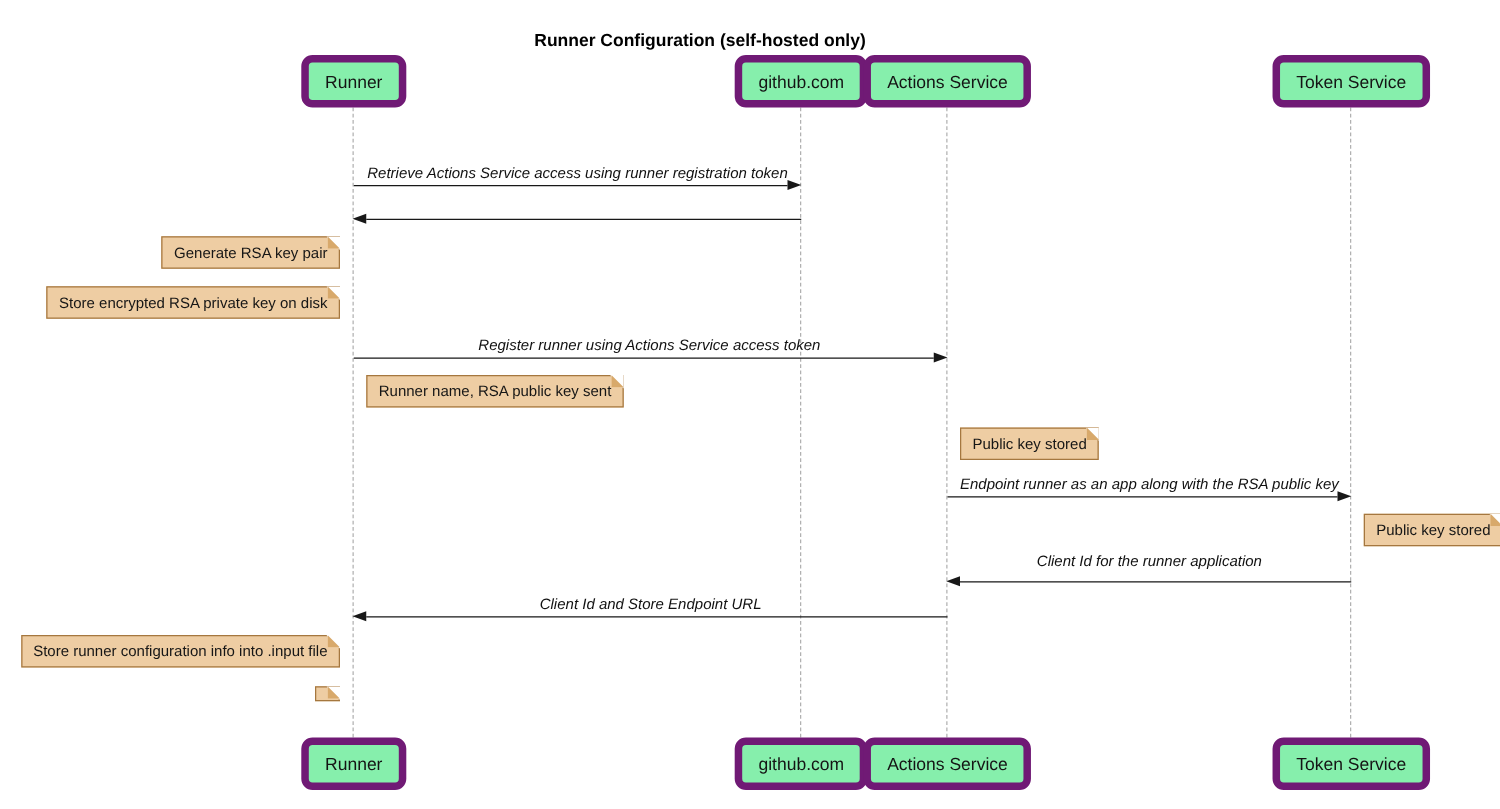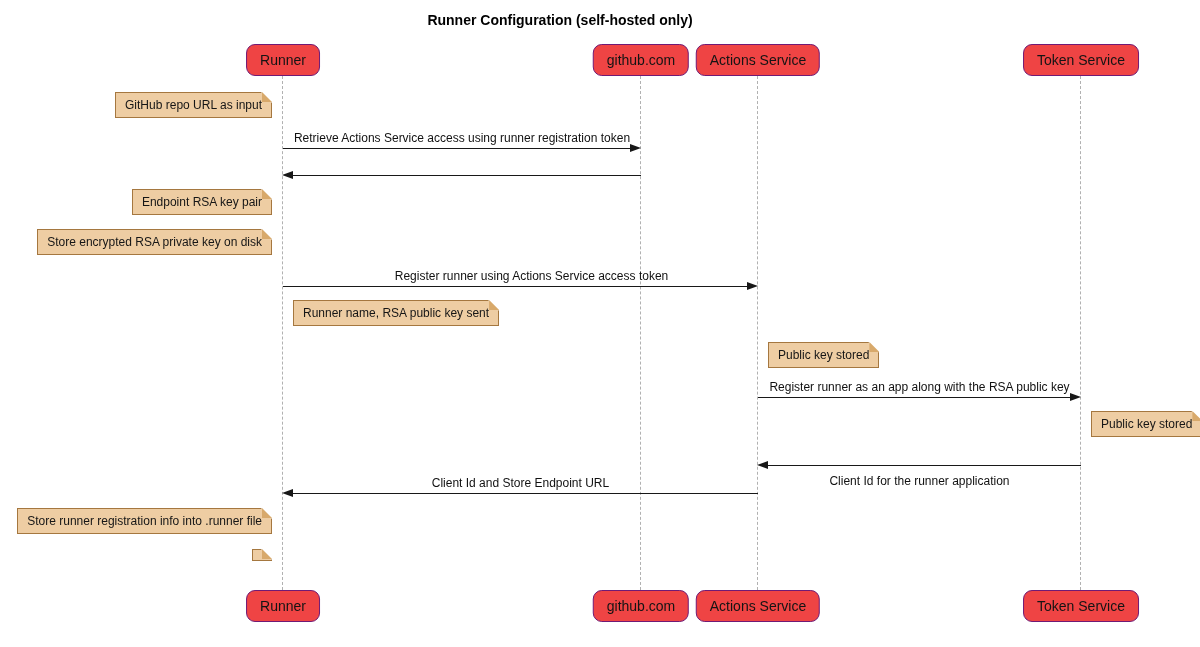--- a/index.html
+++ b/index.html
@@ -7,55 +7,56 @@
     position: relative;
     width: 1200px;
     height: 647px;
     background: #ffffff;
     font-family: "Liberation Sans", sans-serif;
     overflow: hidden;
     color: #1a1a1a;
   }
   .title {
     position: absolute;
-    top: 12px;
+    top: 24px;
     left: 560px;
     transform: translateX(-50%);
     font-size: 14px;
     font-weight: bold;
     white-space: nowrap;
     color: #000;
   }
   .lifeline {
     position: absolute;
     top: 76px;
     height: 514px;
     width: 0;
     border-left: 1px dashed #b1b1b1;
   }
   .participant {
     position: absolute;
     transform: translateX(-50%);
-    background: #ef4444;
-    border: 1px solid #701a75;
+    background: #86efac;
+    border: 6px solid #701a75;
     border-radius: 9px;
     padding: 7px 13px;
     font-size: 14px;
     white-space: nowrap;
     color: #141414;
   }
   .participant.top { top: 44px; }
   .participant.bottom { top: 590px; }
   .msg-label {
     position: absolute;
     font-size: 12px;
     line-height: 14px;
     text-align: center;
     white-space: nowrap;
     color: #111;
+    font-style: italic;
   }
   .msg-line {
     position: absolute;
     height: 0;
     border-top: 1px solid #181818;
   }
   .ah {
     position: absolute;
     width: 0;
     height: 0;
@@ -115,44 +116,39 @@
   <div class="participant bottom" style="left:758px;">Actions Service</div>
   <div class="participant bottom" style="left:1081px;">Token Service</div>
 
   <div class="msg-label" style="left:283px;top:131px;width:358px;">Retrieve Actions Service access using runner registration token</div>
   <div class="msg-line" style="left:283px;top:148px;width:347px;"></div>
   <div class="ah right" style="left:630px;top:144px;"></div>
 
   <div class="msg-line" style="left:293px;top:175px;width:348px;"></div>
   <div class="ah left" style="left:282px;top:171px;"></div>
 
-  <div class="msg-label" style="left:294px;top:269px;width:475px;">Register runner using Actions Service access token</div>
+  <div class="msg-label" style="left:282px;top:269px;width:475px;">Register runner using Actions Service access token</div>
   <div class="msg-line" style="left:283px;top:286px;width:464px;"></div>
   <div class="ah right" style="left:747px;top:282px;"></div>
 
-  <div class="msg-label" style="left:758px;top:380px;width:323px;">Register runner as an app along with the RSA public key</div>
+  <div class="msg-label" style="left:758px;top:380px;width:323px;">Endpoint runner as an app along with the RSA public key</div>
   <div class="msg-line" style="left:758px;top:397px;width:312px;"></div>
   <div class="ah right" style="left:1070px;top:393px;"></div>
 
-  <div class="msg-label" style="left:758px;top:474px;width:323px;">Client Id for the runner application</div>
+  <div class="msg-label" style="left:758px;top:442px;width:323px;">Client Id for the runner application</div>
   <div class="msg-line" style="left:768px;top:465px;width:313px;"></div>
   <div class="ah left" style="left:757px;top:461px;"></div>
 
   <div class="msg-label" style="left:283px;top:476px;width:475px;">Client Id and Store Endpoint URL</div>
   <div class="msg-line" style="left:293px;top:493px;width:465px;"></div>
   <div class="ah left" style="left:282px;top:489px;"></div>
 
-  <div class="note" style="right:928px;top:92px;">
-    <span>GitHub repo URL as input</span>
-    <span class="fold-cover"></span>
-    <span class="fold-flap"></span>
-  </div>
 
   <div class="note" style="right:928px;top:189px;">
-    <span>Endpoint RSA key pair</span>
+    <span>Generate RSA key pair</span>
     <span class="fold-cover"></span>
     <span class="fold-flap"></span>
   </div>
 
   <div class="note" style="right:928px;top:229px;">
     <span>Store encrypted RSA private key on disk</span>
     <span class="fold-cover"></span>
     <span class="fold-flap"></span>
   </div>
 
@@ -168,21 +164,21 @@
     <span class="fold-flap"></span>
   </div>
 
   <div class="note" style="left:1091px;top:411px;">
     <span>Public key stored</span>
     <span class="fold-cover"></span>
     <span class="fold-flap"></span>
   </div>
 
   <div class="note" style="right:928px;top:508px;">
-    <span>Store runner registration info into .runner file</span>
+    <span>Store runner configuration info into .input file</span>
     <span class="fold-cover"></span>
     <span class="fold-flap"></span>
   </div>
 
   <div class="note" style="right:928px;top:549px;">
     <span class="fold-cover"></span>
     <span class="fold-flap"></span>
   </div>
 
 </div>

